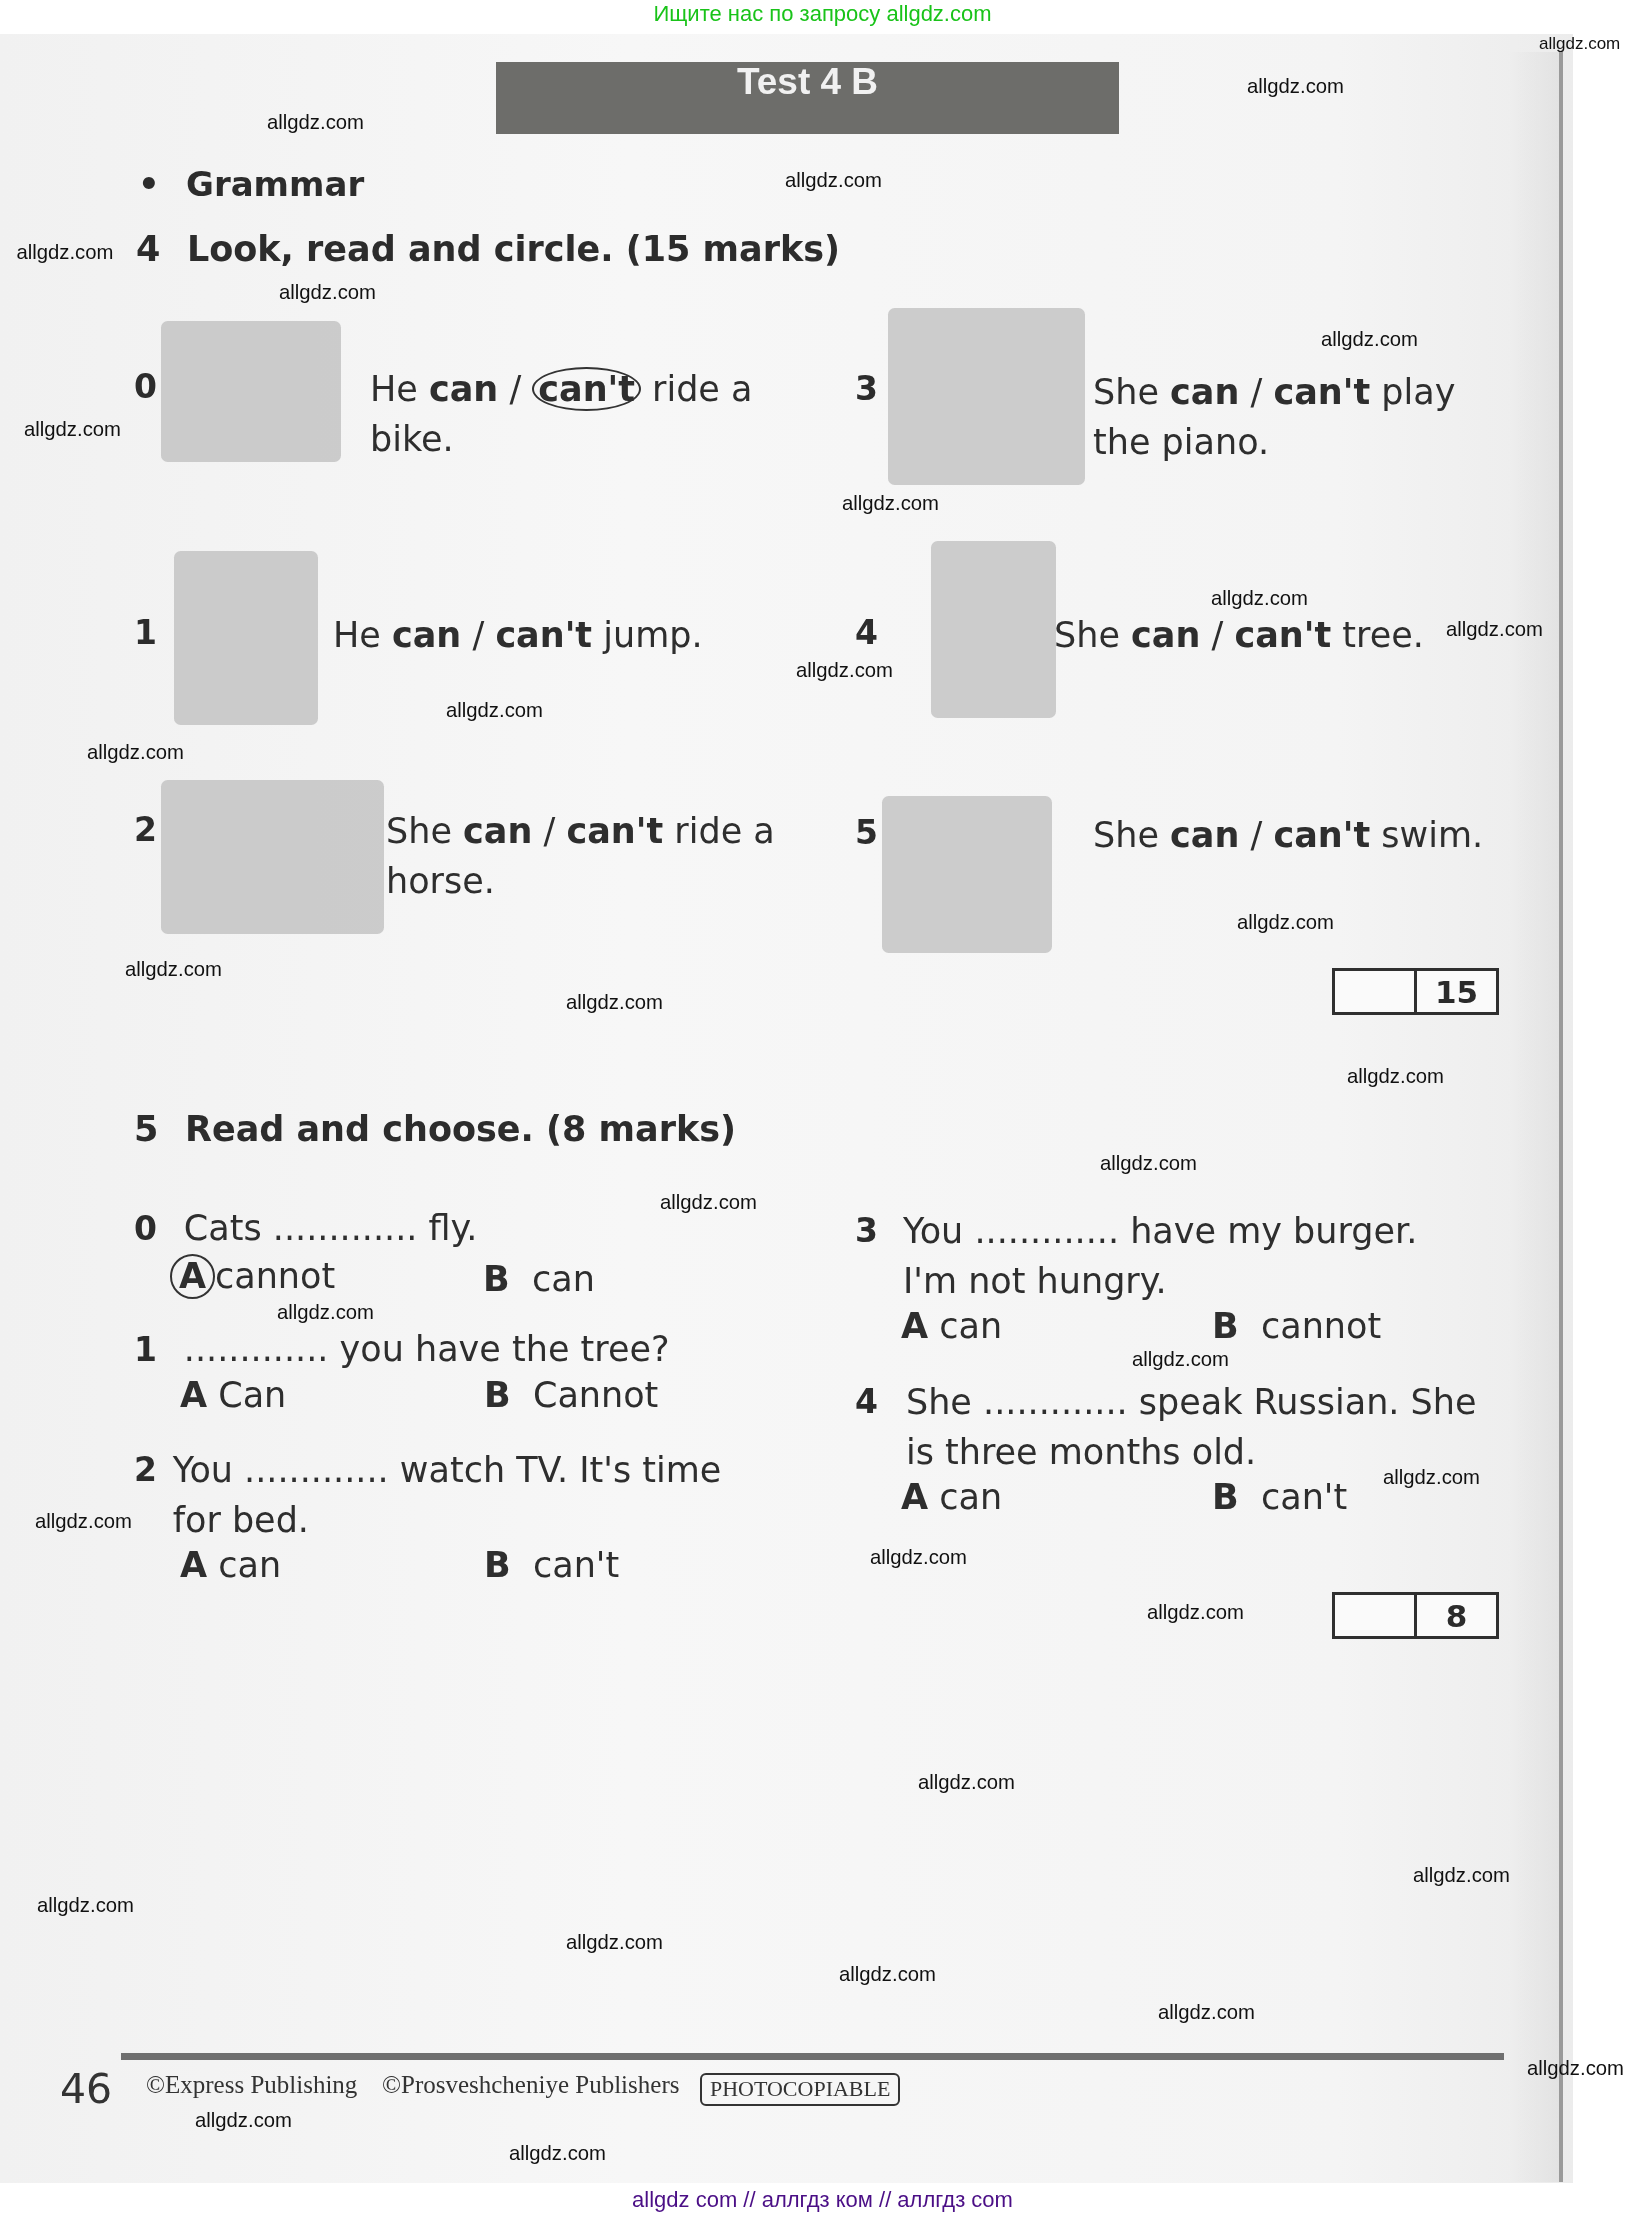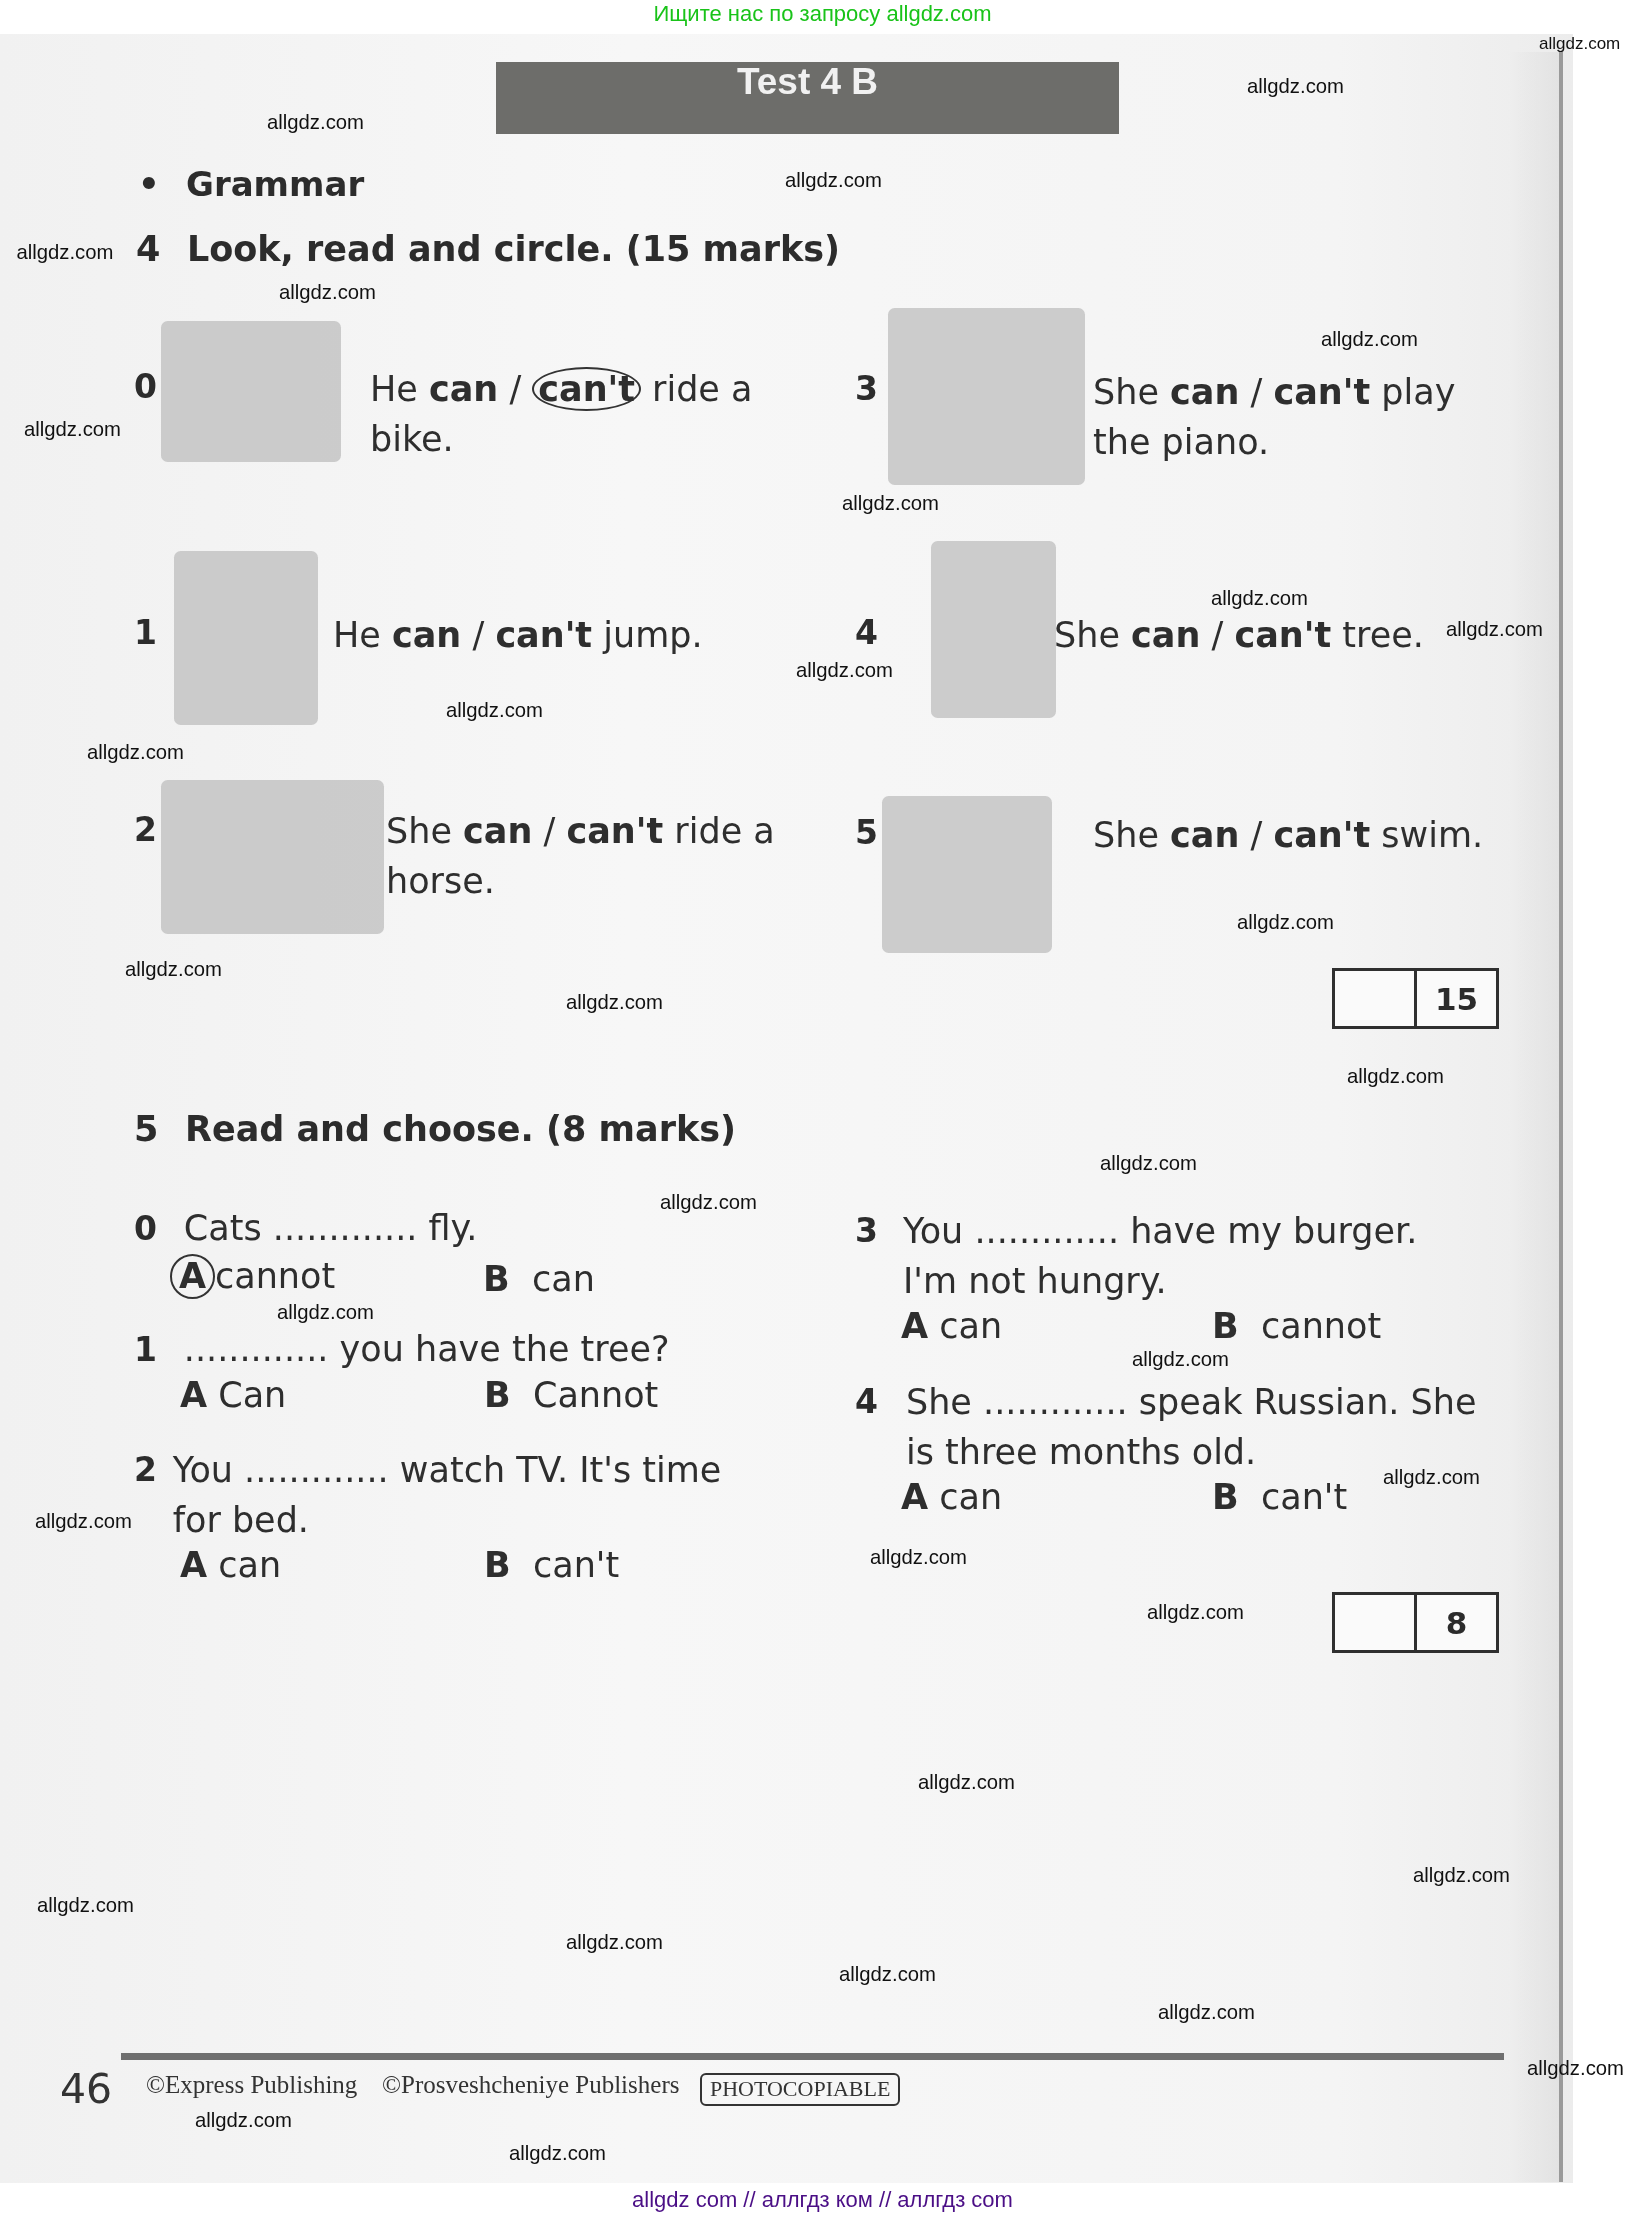--- a/index.html
+++ b/index.html
@@ -18,21 +18,21 @@
   .title-bar { left:496px; top:62px; width:623px; height:72px; background:#6d6d6a; color:#f1f1f1; text-align:center; font-family:"Liberation Sans", sans-serif; font-weight:bold; font-size:37px; line-height:39px; padding-top:0px; }
   .title-bar span { display:inline-block; margin-top:-1.3px; }
   .section { font-weight:bold; font-size:34px; color:#2c2c2c; }
   .task-title { font-weight:bold; font-size:35px; color:#2c2c2c; }
   .num { font-weight:bold; font-size:33px; color:#2c2c2c; }
   .sent { font-size:35px; color:#2e2e2e; line-height:50px; }
   .sent b { font-weight:bold; }
   .circled { border:2.6px solid #333; border-radius:50%; padding:0 3.9px; }
   .pic { background:#bdbdbd; border-radius:6.6px; opacity:0.75; }
   .score-box { border:3.3px solid #2f2f2f; display:flex; background:#fafafa; }
-  .score-box .cell { width:79px; height:55px; }
+  .score-box .cell { width:79px; height:41px; }
   .score-box .cell + .cell { border-left:3.3px solid #2f2f2f; display:flex; align-items:center; justify-content:center; font-weight:bold; font-size:31px; }
   .q { font-size:35px; color:#2e2e2e; line-height:50px; }
   .opt { font-size:35px; color:#2e2e2e; }
   .opt b { font-weight:bold; }
   .circA { display:inline-block; width:41px; height:41px; border:2.6px solid #333; border-radius:50%; text-align:center; line-height:41px; font-weight:bold; }
   .wm { font-family:"Liberation Sans", sans-serif; font-size:20.3px; color:#111; }
   .footer-rule { left:121px; top:2053px; width:1383px; height:6.6px; background:#6f6f6f; }
   .pagenum { left:60px; top:2065px; font-size:41px; color:#333; }
   .copy { font-family:"Liberation Serif", serif; font-size:25px; color:#333; }
   .photocopiable { border:2.6px double #333; padding:1.3px 7.9px; font-family:"Liberation Serif", serif; font-size:22px; color:#333; }

